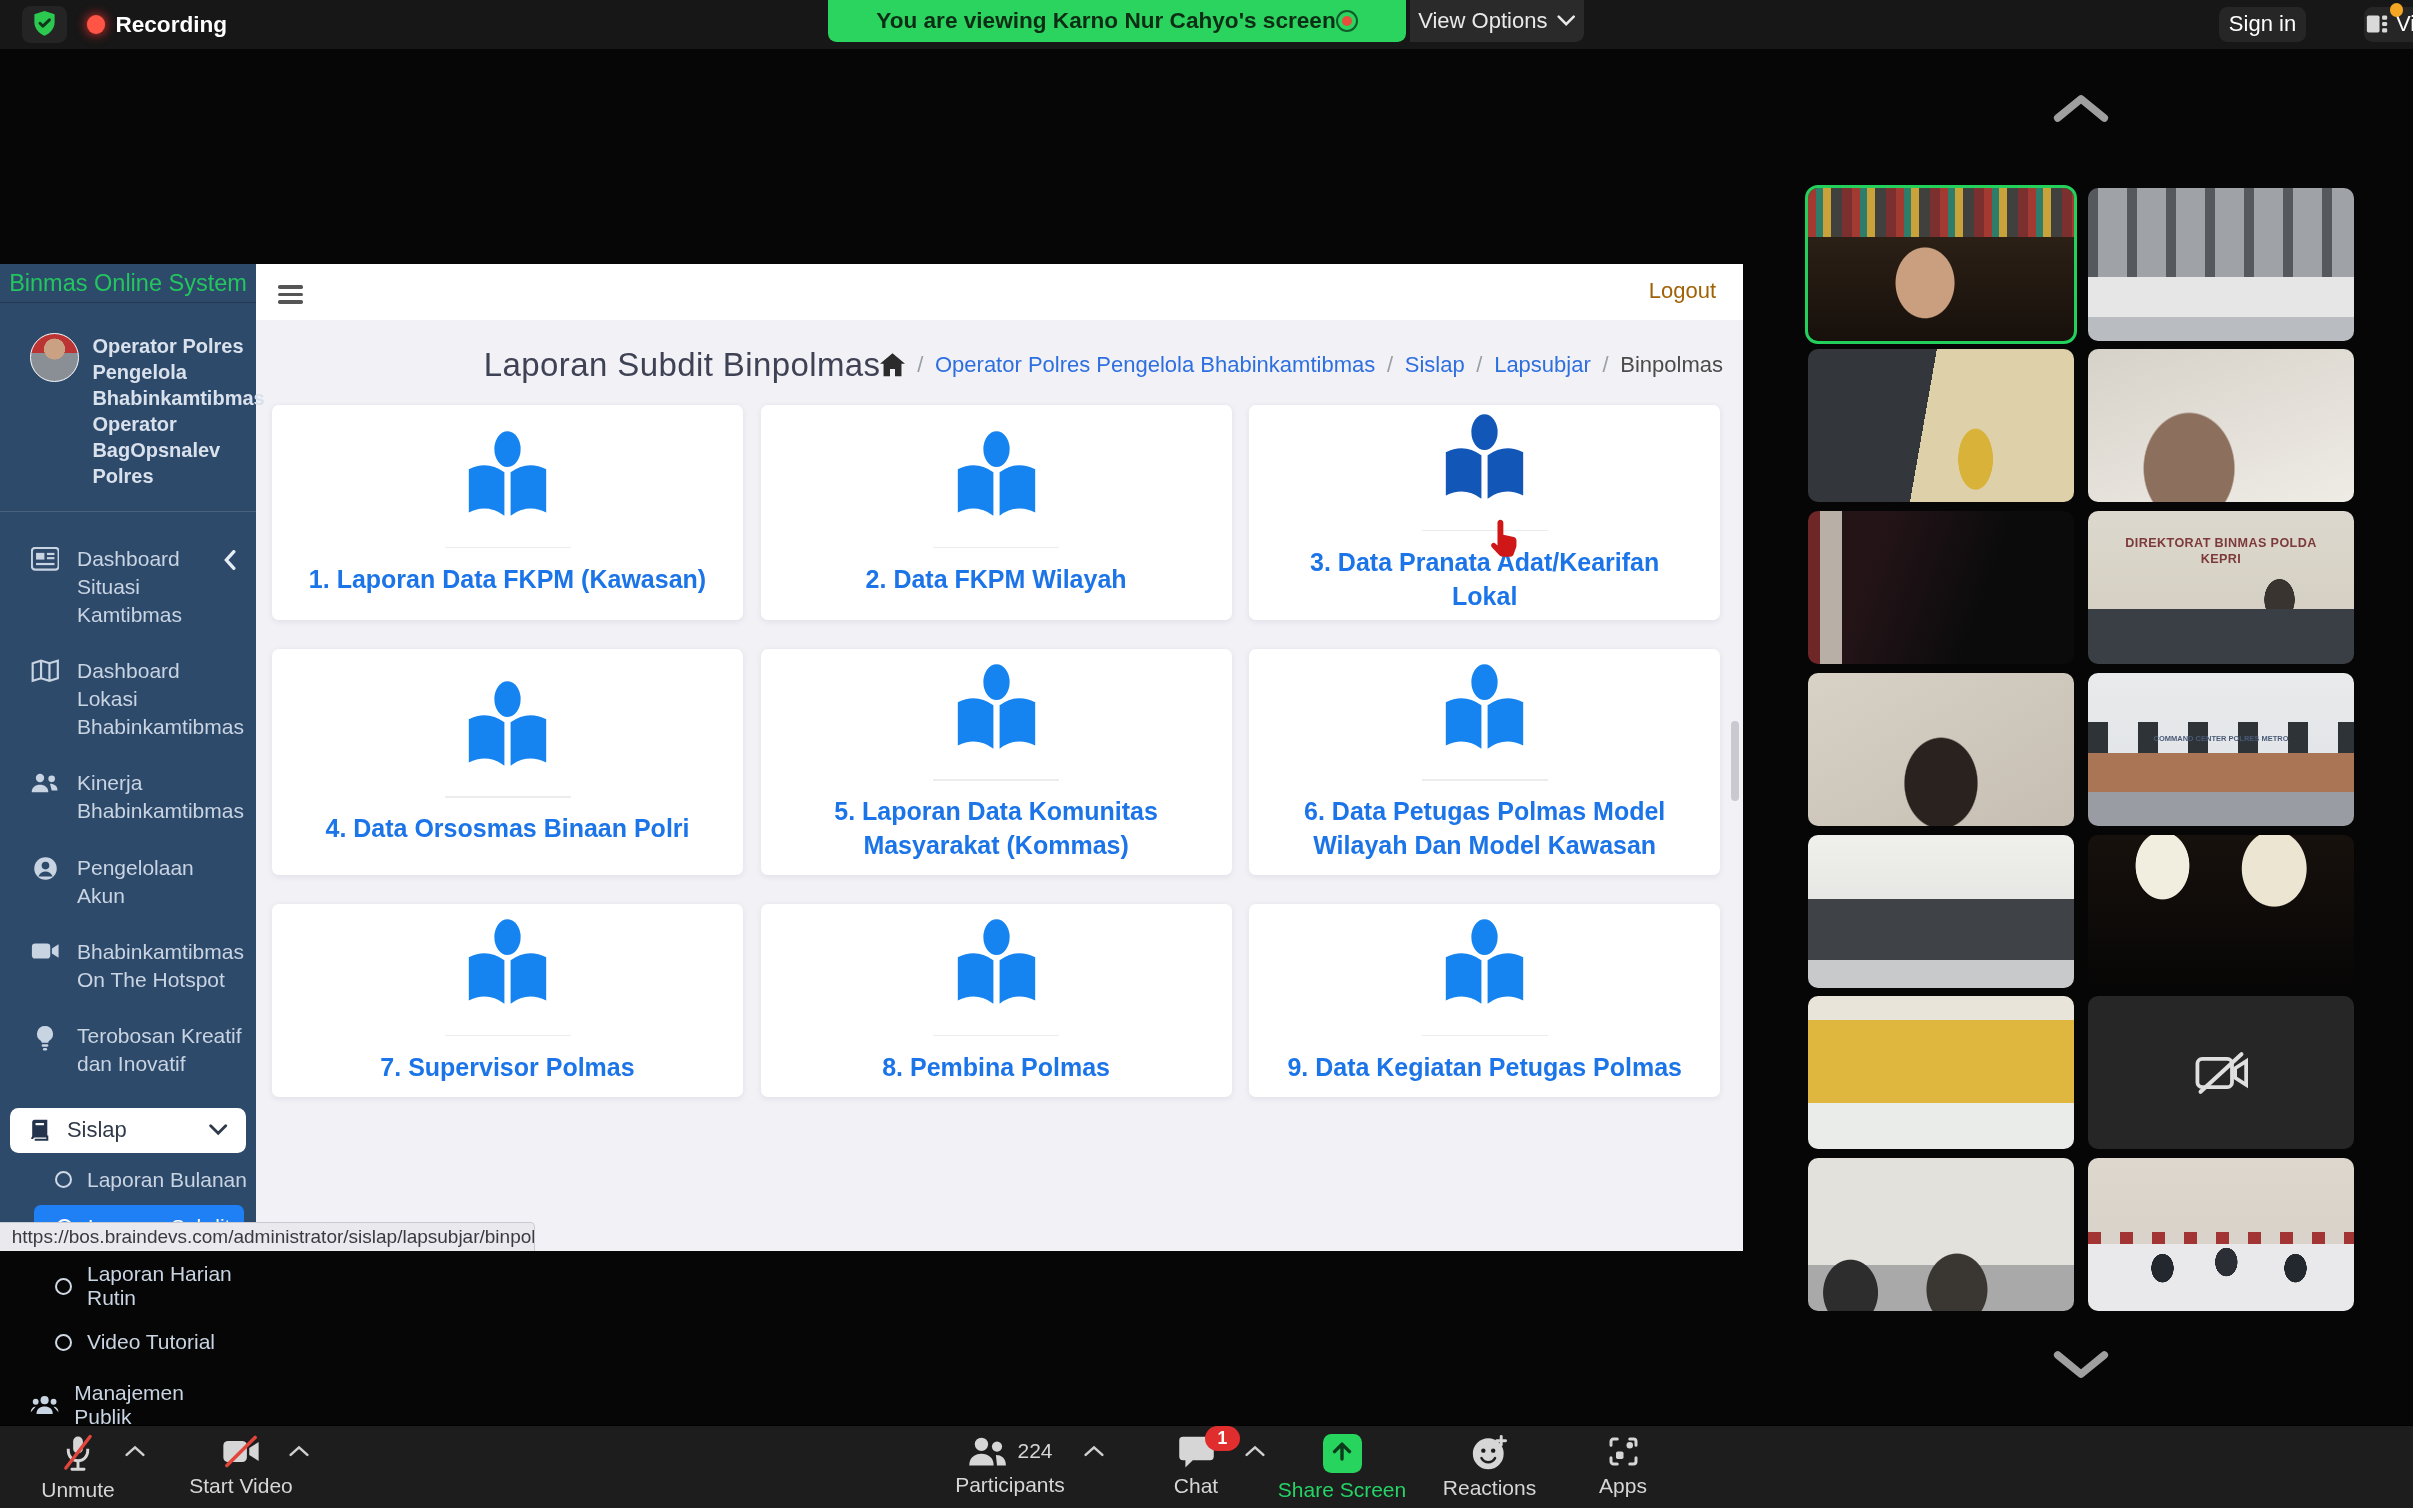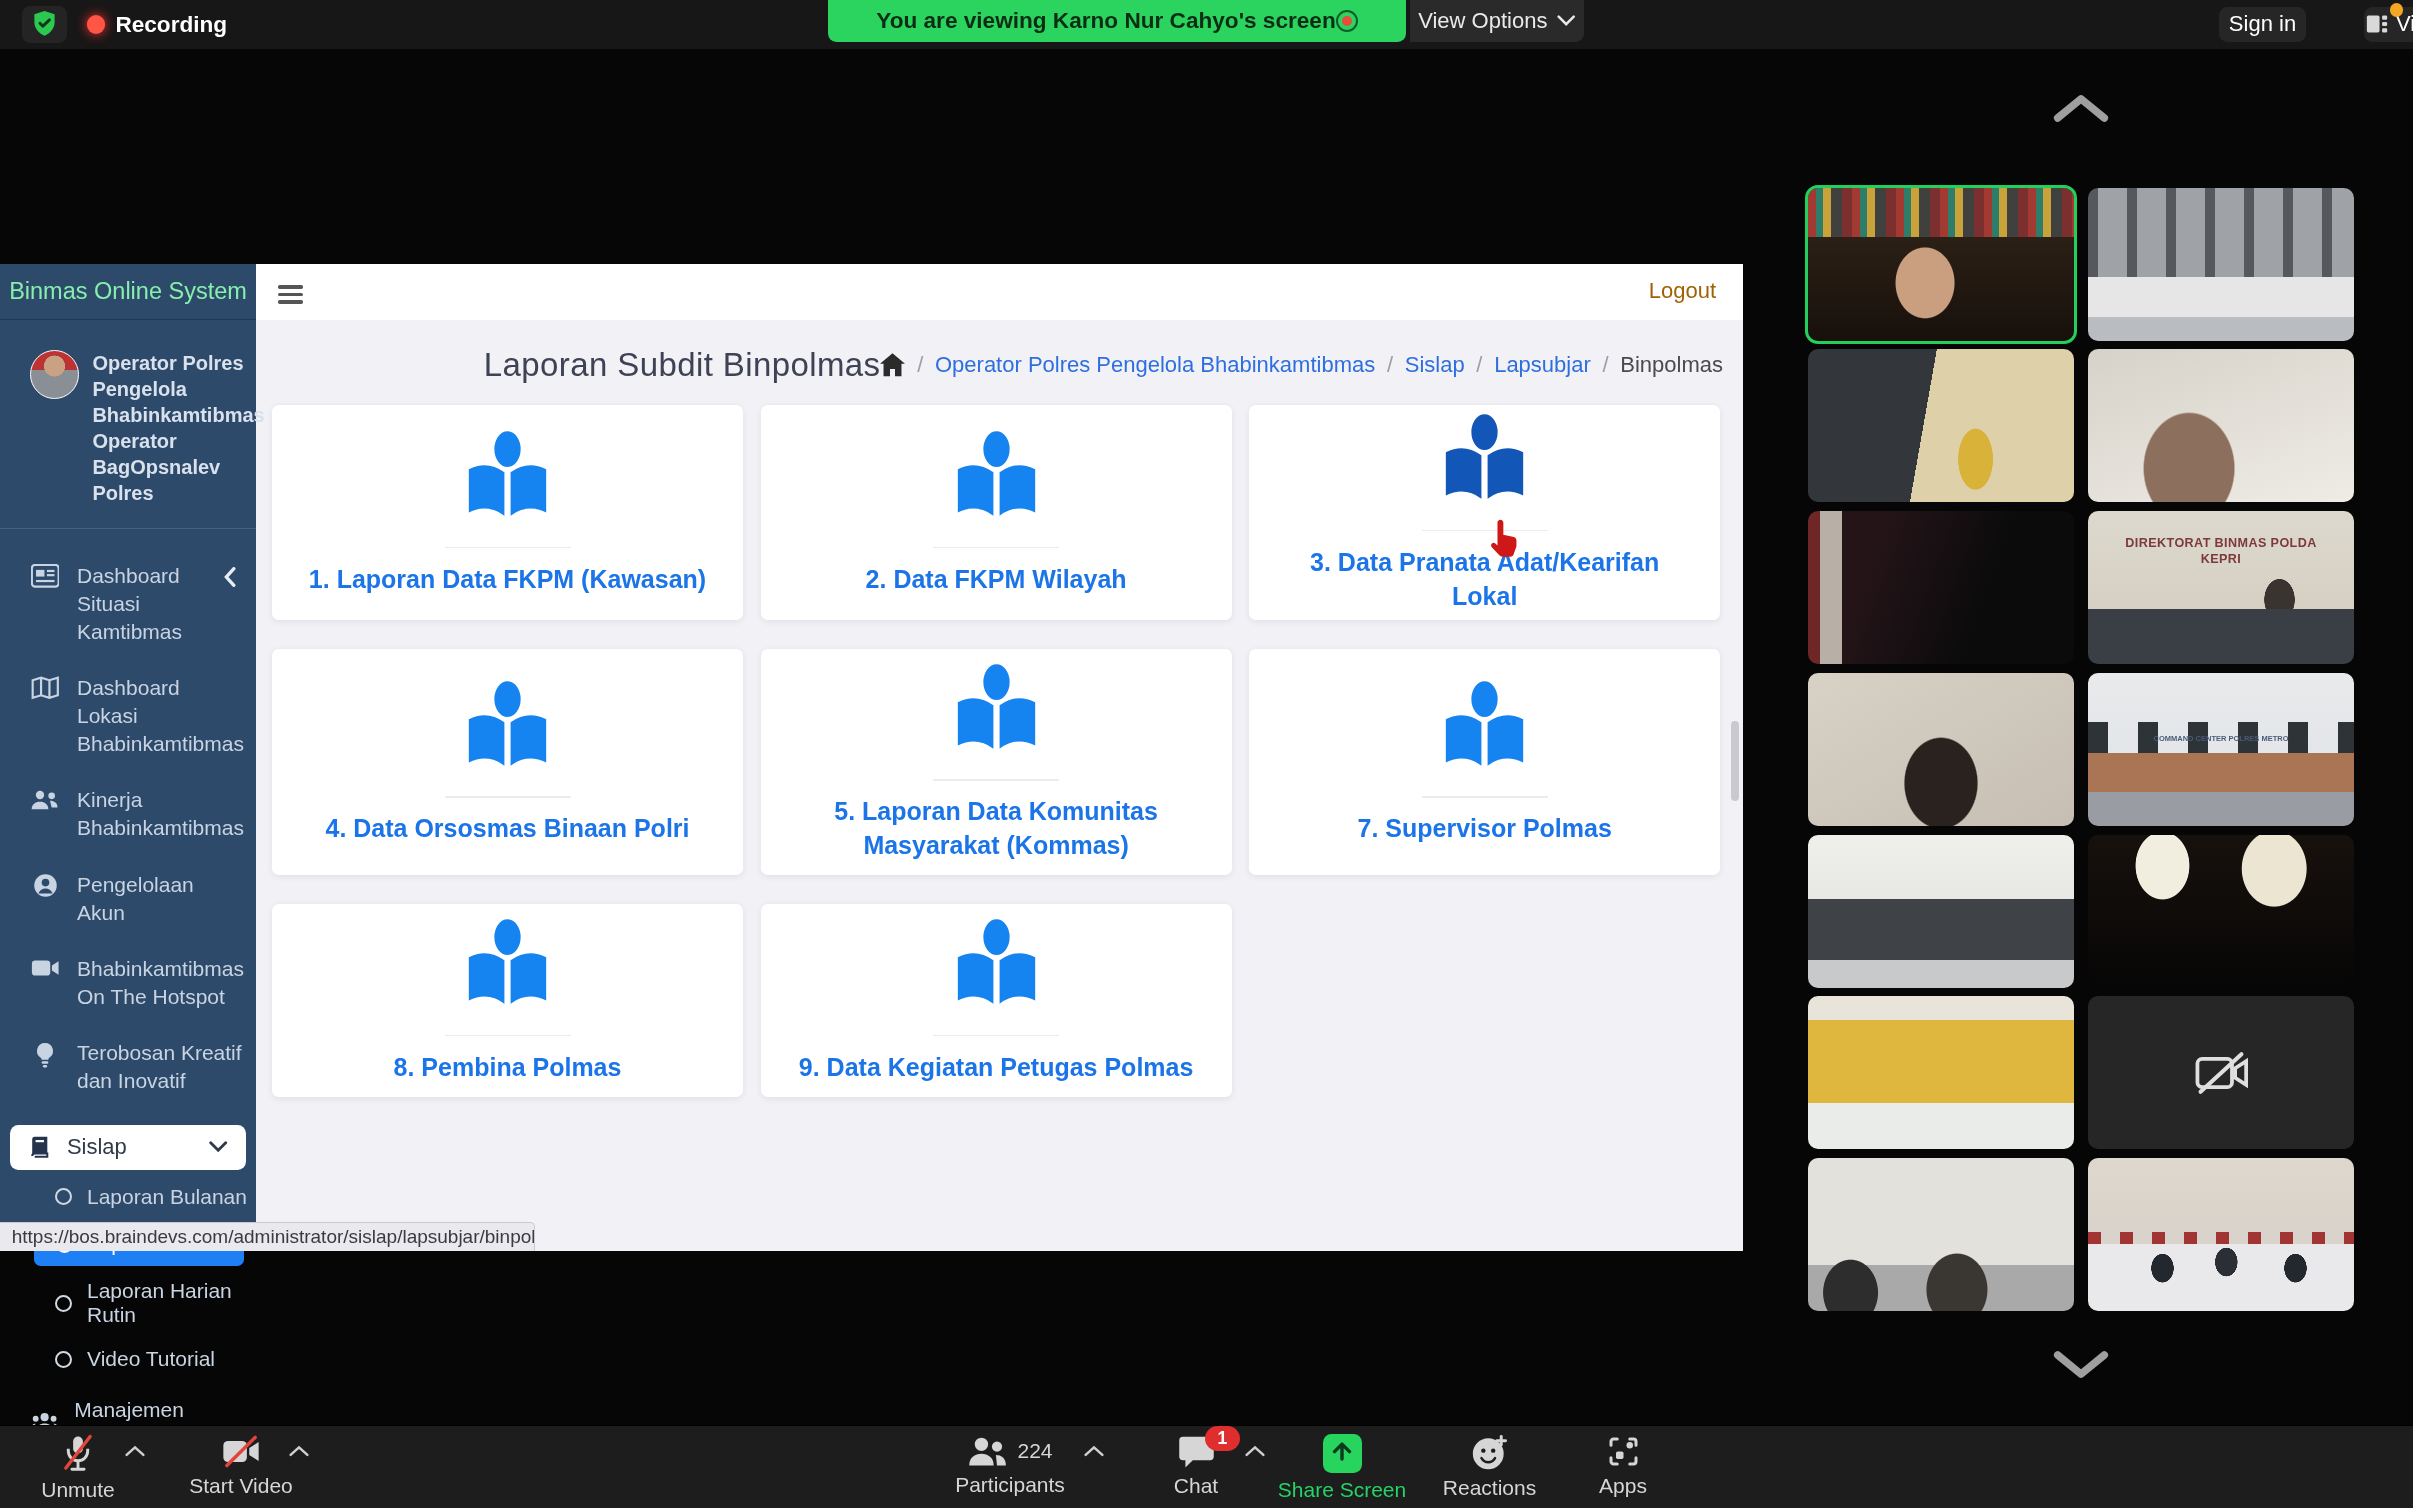--- a/index.html
+++ b/index.html
@@ -20,21 +20,21 @@
   .view-options { position:absolute; left:1410px; top:0; width:174px; height:42px; background:#2a2a2a; border-radius:0 0 8.4px 0; display:flex; align-items:center; justify-content:center; gap:10px; color:#e9e9e9; font-size:22px; }
   .pill { position:absolute; top:6.7px; height:35px; border-radius:8.4px; background:#262626; color:#fff; font-size:22px; display:flex; align-items:center; justify-content:center; gap:8.4px; }
   .signin { left:2219px; width:87px; }
   .viewbtn { left:2316px; width:81px;margin-left:48px; }
   .orange-dot { position:absolute; left:2390px; top:3.4px; width:13.4px; height:13.4px; border-radius:50%; background:#f5a623; }
 
   
   .app { position:absolute; left:0; top:264px; width:1743px; height:987px; background:#f1f1f6; }
   
   .sidebar { position:absolute; left:0; top:0; width:256px; height:958px; background:#2e4a6b; color:#c9d4e2; }
-  .brand { height:56px; display:flex; align-items:center; justify-content:center; font-size:23.5px; color:#86efac; border-bottom:0.8px solid rgba(0,0,0,.25); }
+  .brand { height:39px; display:flex; align-items:center; justify-content:center; font-size:23.5px; color:#22c55e; border-bottom:0.8px solid rgba(0,0,0,.25); }
   .profile { display:flex; gap:13.4px; padding:30px 11.7px 22px 30px; border-bottom:0.8px solid rgba(255,255,255,.12); }
   .avatar { width:49px; height:49px; border-radius:50%; flex:0 0 49px; border:1.7px solid #fff;
             background: radial-gradient(circle at 50% 32%, #caa183 26%, transparent 27%),
                         linear-gradient(180deg,#b33 0 40%, #8a8f96 40%); }
   .profile-name { font-size:20px; font-weight:bold; color:#d9e1ec; line-height:26px; width:176px; }
   .menu { padding:18.4px 0 0 0; }
   .mitem { display:flex; align-items:flex-start; gap:17px; padding:14.2px 13.4px 14.2px 30px; font-size:21px; line-height:28px; cursor:pointer; position:relative; }
   .mitem .ic { width:30px; flex:0 0 30px; display:flex; justify-content:center; margin-top:2.5px; }
   .collapse-ic { position:absolute; right:20px; top:18.4px; }
   .sislap-pill { margin:15px 10px 5px 10px; height:45px; background:#fff; border-radius:8.4px; display:flex; align-items:center; gap:15px; padding:0 18.4px; color:#2f3a4a; font-size:22px; cursor:pointer; }
@@ -358,20 +358,29 @@
         <div class="divider"></div>
         <div class="clabel">5. Laporan Data Komunitas Masyarakat (Kommas)</div>
       </div>
       <div class="card">
         <span class="reader"><svg width="99" height="99" viewBox="0 0 64 64" fill="currentColor">
               <ellipse cx="32" cy="13" rx="8.5" ry="11.5"></ellipse>
               <path d="M7 26q12-6 23 2v28q-11-8-23-2z"></path>
               <path d="M57 26q-12-6-23 2v28q11-8 23-2z"></path>
             </svg></span>
         <div class="divider"></div>
+        <div class="clabel">6. Data Petugas Polmas Model Wilayah Dan Model Kawasan</div>
+      </div>
+      <div class="card">
+        <span class="reader"><svg width="99" height="99" viewBox="0 0 64 64" fill="currentColor">
+              <ellipse cx="32" cy="13" rx="8.5" ry="11.5"></ellipse>
+              <path d="M7 26q12-6 23 2v28q-11-8-23-2z"></path>
+              <path d="M57 26q-12-6-23 2v28q11-8 23-2z"></path>
+            </svg></span>
+        <div class="divider"></div>
         <div class="clabel">7. Supervisor Polmas</div>
       </div>
       <div class="card">
         <span class="reader"><svg width="99" height="99" viewBox="0 0 64 64" fill="currentColor">
               <ellipse cx="32" cy="13" rx="8.5" ry="11.5"></ellipse>
               <path d="M7 26q12-6 23 2v28q-11-8-23-2z"></path>
               <path d="M57 26q-12-6-23 2v28q11-8 23-2z"></path>
             </svg></span>
         <div class="divider"></div>
         <div class="clabel">8. Pembina Polmas</div>

